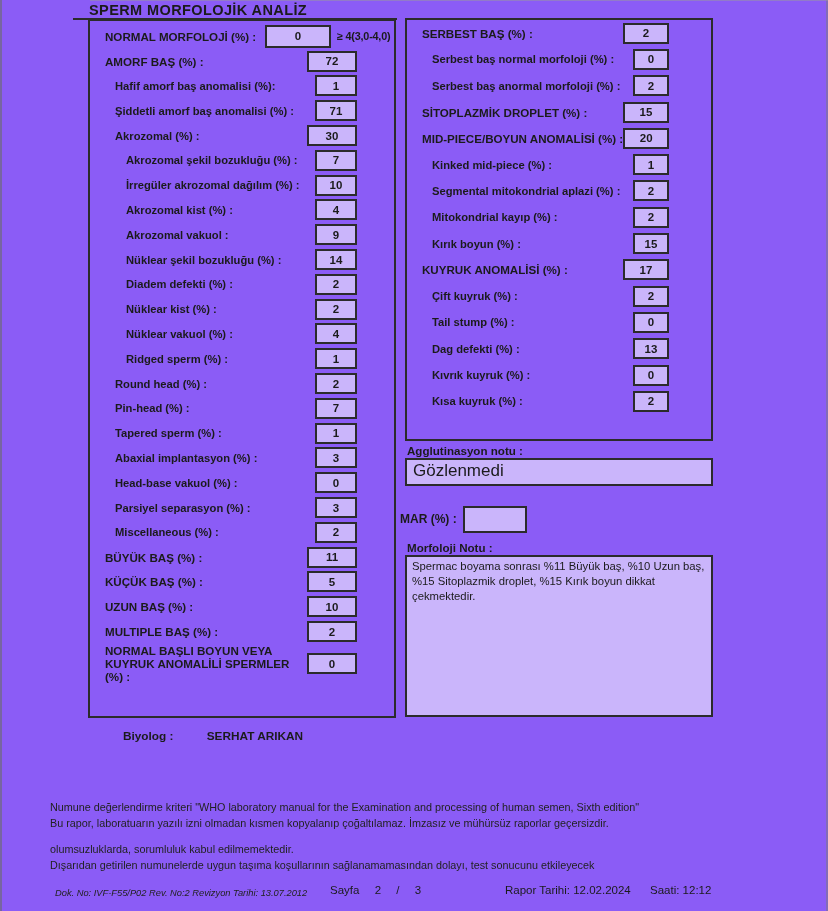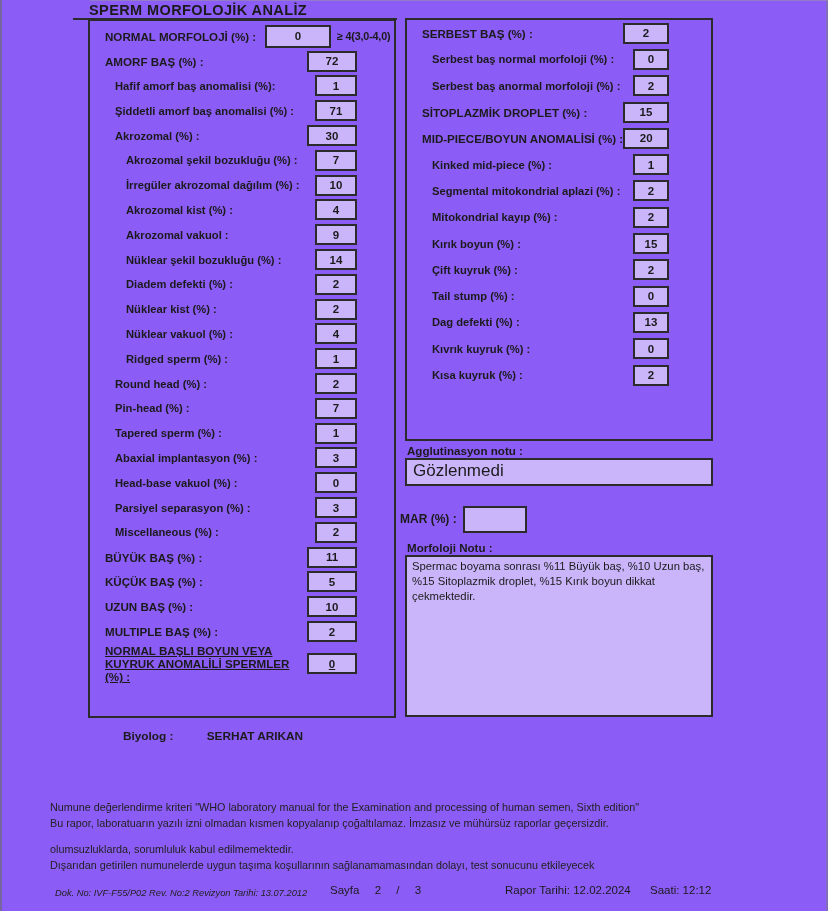--- a/index.html
+++ b/index.html
@@ -37,21 +37,21 @@
     font-weight:bold;font-size:11.5px;background:rgba(255,255,255,.55);
   }
   .w62{width:62px;height:19px;}
   .w46{width:46px;}
   .w38{width:38px;}
   .w42{width:42px;}
   .w32{width:32px;}
   .row-first{padding-right:0 !important;}
   .row-first .lbl{flex:none;width:160px;}
   .ref{font-weight:bold;font-size:10.8px;margin-left:6px;letter-spacing:-.2px;white-space:nowrap;}
-  .row-wrap{height:40px !important;text-decoration:underline;}
+  .row-wrap{height:40px !important;}
   .row-wrap .lbl{white-space:normal;width:198px;line-height:1.12;}
 
   .biyolog{position:absolute;left:123px;top:729px;font-weight:bold;font-size:11.8px;}
   .biyolog .name{margin-left:30px;text-align:right;}
 
   .sec-label{position:absolute;font-weight:bold;font-size:11.6px;white-space:nowrap;}
   .agg-label{left:407px;top:444px;}
   .agg-box{
     position:absolute;left:405px;top:458px;width:308px;height:28px;
     border:2px solid #2b2b2b;box-sizing:border-box;
@@ -261,20 +261,25 @@
     <div class="row lvl1">
       <span class="lbl">Mitokondrial kayıp (%) :</span>
         <span class="sp"></span>
       <span class="vbox w32">2</span>
     </div>
     <div class="row lvl1">
       <span class="lbl">Kırık boyun (%) :</span>
         <span class="sp"></span>
       <span class="vbox w32">15</span>
     </div>
+    <div class="row lvl0">
+      <span class="lbl">KUYRUK ANOMALİSİ (%) :</span>
+        <span class="sp"></span>
+      <span class="vbox w42">17</span>
+    </div>
     <div class="row lvl1">
       <span class="lbl">Çift kuyruk (%) :</span>
         <span class="sp"></span>
       <span class="vbox w32">2</span>
     </div>
     <div class="row lvl1">
       <span class="lbl">Tail stump (%) :</span>
         <span class="sp"></span>
       <span class="vbox w32">0</span>
     </div>

